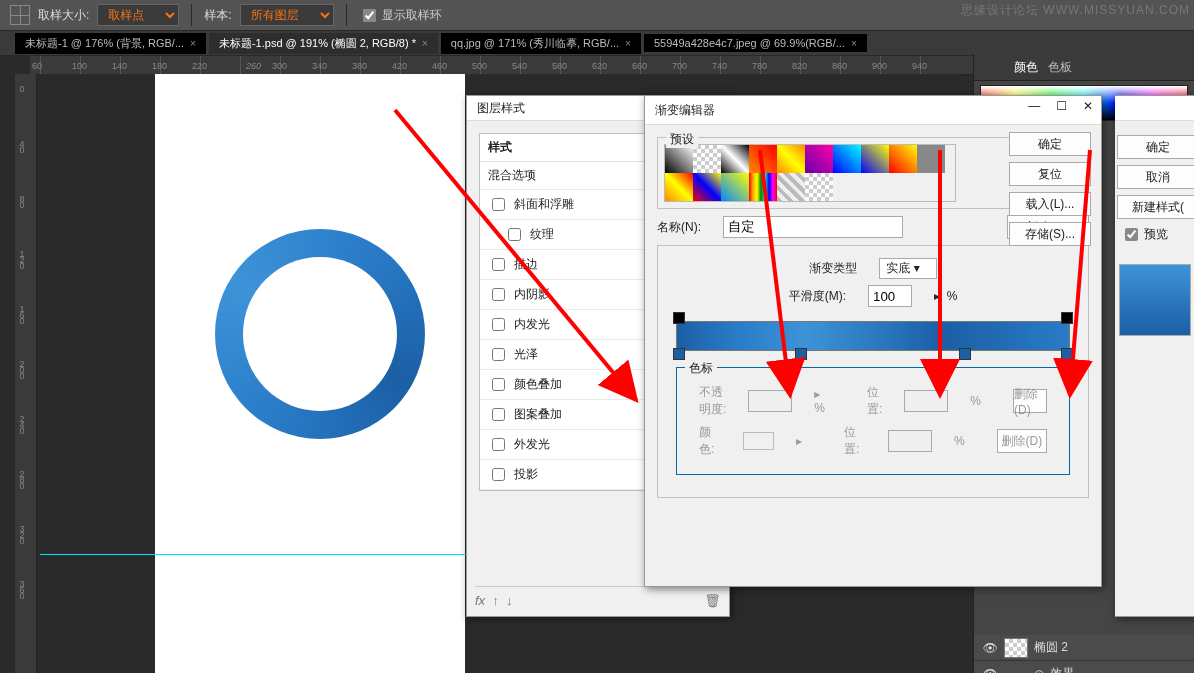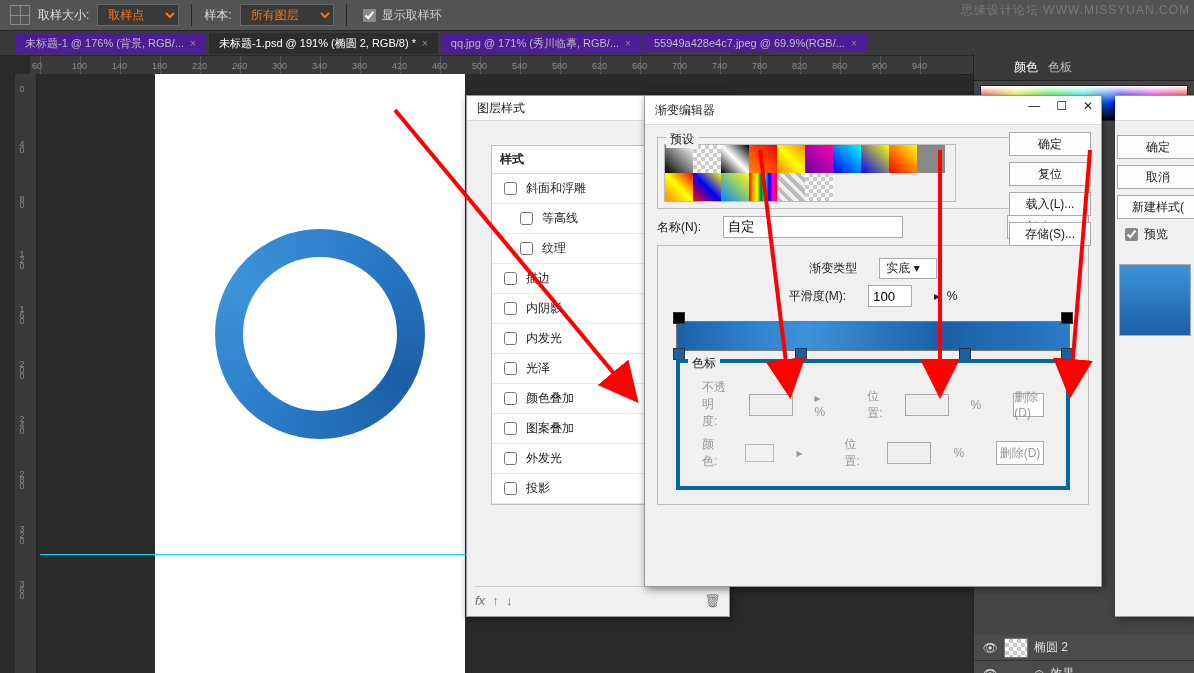--- a/index.html
+++ b/index.html
@@ -53,21 +53,21 @@
   height: 24px;
   display: flex;
   align-items: center;
   padding-left: 15px;
   font-size: 11px;
   color: #bbb;
   gap: 3px;
   border-bottom: 1px solid #282828;
 }
 .tab {
-  padding: 3px 10px; background: #4c1d95;
+  padding: 3px 10px; background: #000000;
   display: flex; align-items: center; gap: 6px;
   cursor: pointer;
 }
 .tab.active { background: #2d2d2d; color: #fff; }
 .tabx { font-size: 10px; color: #888; }
 .workarea {
   position: relative;
   height: 619px;
   background: #2a2a2a;
 }
@@ -150,21 +150,21 @@
   background: #f0f0f0;
   border: 1px solid #999;
   box-shadow: 2px 2px 8px rgba(0,0,0,0.5);
   color: #222;
 }
 .dlg-title {
   height: 24px; display: flex; align-items: center; padding-left: 10px;
   background: #fff; border-bottom: 1px solid #ddd;
   font-size: 12px;
 }
-.dlg-body { padding: 24px; }
+.dlg-body { padding: 12px; }
 .lst {
   border: 1px solid #c0c0c0; background: #fff;
 }
 .lst-item {
   padding: 5px 8px;
   border-bottom: 1px solid #eaeaea;
   display: flex; align-items: center; gap: 6px;
   font-size: 12px;
 }
 .lst-item.sel { background: #1e90ff; color: #fff; }
@@ -211,22 +211,22 @@
   background: linear-gradient(to right, #1b5fa5 0%, #2a7bc8 15%, #3d93d8 33%, #1b5fa5 68%, #2a7bc8 100%);
   border: 1px solid #777;
 }
 .stop {
   position: absolute; bottom: -10px; width: 10px; height: 10px;
   background: #1b5fa5; border: 1px solid #333;
 }
 .stop.top { top: -10px; bottom: auto; background: #000; }
 .stop.top:first-child { background: #000; }
 .fieldset2 {
-  border: 4px solid #0369a1;
-  margin: 8px 12px; padding: 10px; position: relative;
+  border: 1px solid #0369a1;
+  margin: 16px 12px; padding: 10px; position: relative;
 }
 .fieldset2 .leg { position: absolute; top: -8px; left: 8px; background: #f0f0f0; padding: 0 4px; }
 .ghosted { color: #999; }
 .footer-bar {
   position: absolute; bottom: 8px; left: 8px; right: 8px;
   border-top: 1px solid #ccc; padding-top: 6px;
   display: flex; justify-content: space-between; color: #777;
   font-size: 13px;
 }
 
@@ -280,21 +280,21 @@
       <div class="ruler-label" style="left: 2px;">60</div>
       <div class="ruler-tick" style="left: 50px;"></div>
       <div class="ruler-label" style="left: 42px;">100</div>
       <div class="ruler-tick" style="left: 90px;"></div>
       <div class="ruler-label" style="left: 82px;">140</div>
       <div class="ruler-tick" style="left: 130px;"></div>
       <div class="ruler-label" style="left: 122px;">180</div>
       <div class="ruler-tick" style="left: 170px;"></div>
       <div class="ruler-label" style="left: 162px;">220</div>
       <div class="ruler-tick" style="left: 210px;"></div>
-      <div class="ruler-label" style="left: 202px; font-style: italic;">260</div>
+      <div class="ruler-label" style="left: 216px; font-style: italic;">260</div>
       <div class="ruler-tick" style="left: 250px;"></div>
       <div class="ruler-label" style="left: 242px;">300</div>
       <div class="ruler-tick" style="left: 290px;"></div>
       <div class="ruler-label" style="left: 282px;">340</div>
       <div class="ruler-tick" style="left: 330px;"></div>
       <div class="ruler-label" style="left: 322px;">380</div>
       <div class="ruler-tick" style="left: 370px;"></div>
       <div class="ruler-label" style="left: 362px;">420</div>
       <div class="ruler-tick" style="left: 410px;"></div>
       <div class="ruler-label" style="left: 402px;">460</div>
@@ -360,27 +360,24 @@
     <span style="margin-left:30px">◎</span>
     <span>效果</span>
   </div>
 </div>
 
 <div class="dialog" style="left:466px; top:95px; width:262px; height:520px;">
   <div class="dlg-title">图层样式</div>
   <div class="dlg-body">
     <div class="lst" id="style-list">
       <div class="lst-head">样式</div>
+      <div class="lst-item">混合选项</div>
     <div class="lst-item">
           <input type="checkbox" style="">
           <span>斜面和浮雕</span>
-        </div>
-        <div class="lst-item" style="padding-left: 24px;">
-          <input type="checkbox" style="">
-          <span>等高线</span>
         </div>
         <div class="lst-item" style="padding-left: 24px;">
           <input type="checkbox" style="">
           <span>纹理</span>
         </div>
         <div class="lst-item">
           <input type="checkbox" style="">
           <span>描边</span>
         </div>
         <div class="lst-item">

